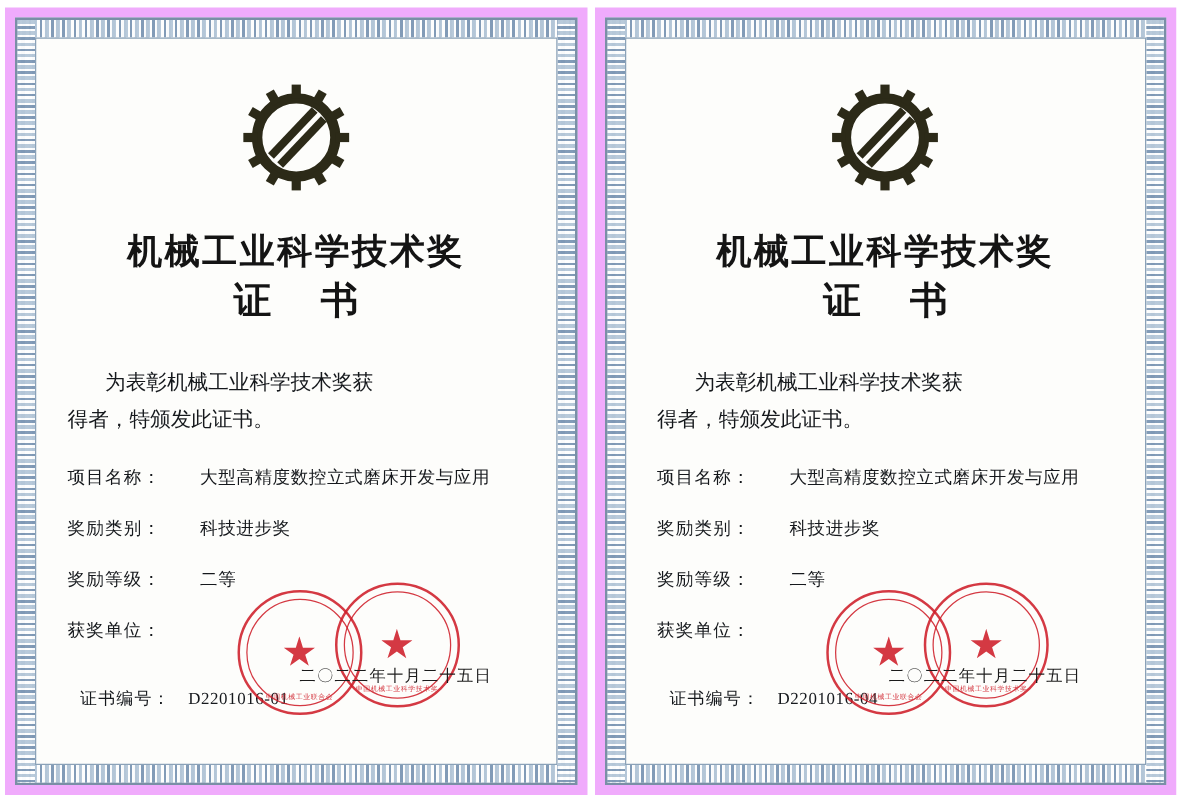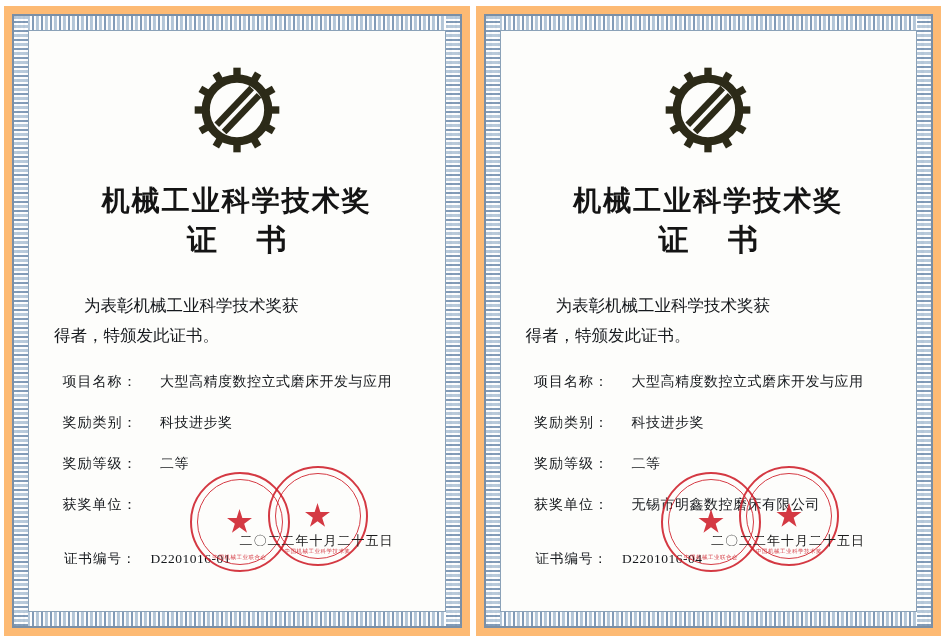--- a/index.html
+++ b/index.html
@@ -18,21 +18,21 @@
     background: #ffffff;
     display: flex;
     gap: 6px;
     padding: 6px 4px;
     box-sizing: border-box;
   }
   .cert {
     position: relative;
     width: 466px;
     height: 630px;
-    background: #fdba74;
+    background: #f0abfc;
     box-sizing: border-box;
     overflow: hidden;
   }
   
   .frame-outer {
     position: absolute;
     inset: 8px;
     border: 2px solid #7a8fa6;
     box-sizing: border-box;
     background:
@@ -117,21 +117,21 @@
   }
   .field-row {
     display: flex;
     align-items: baseline;
     margin-bottom: 23px;
     font-size: 14px;
     color: #15181c;
   }
   .field-label {
     width: 106px;
-    text-align: center;
+    text-align: left;
     letter-spacing: 1px;
     flex: 0 0 auto;
     padding-right: 14px;
     box-sizing: border-box;
   }
   .field-value {
     flex: 1 1 auto;
     letter-spacing: 0.5px;
   }
   .certno-row {
@@ -337,21 +337,20 @@
         <div class="field-row">
           <span class="field-label">奖励类别：</span>
           <span class="field-value">科技进步奖</span>
         </div>
         <div class="field-row">
           <span class="field-label">奖励等级：</span>
           <span class="field-value">二等</span>
         </div>
         <div class="field-row">
           <span class="field-label">获奖单位：</span>
-          <span class="field-value">无锡市明鑫数控磨床有限公司</span>
         </div>
       </div>
 
       <div class="date-text">二〇二二年十月二十五日</div>
 
       <div class="certno-row">
         <span class="certno-label">证书编号：</span>
         <span class="certno-value">D2201016-04</span>
       </div>
 

